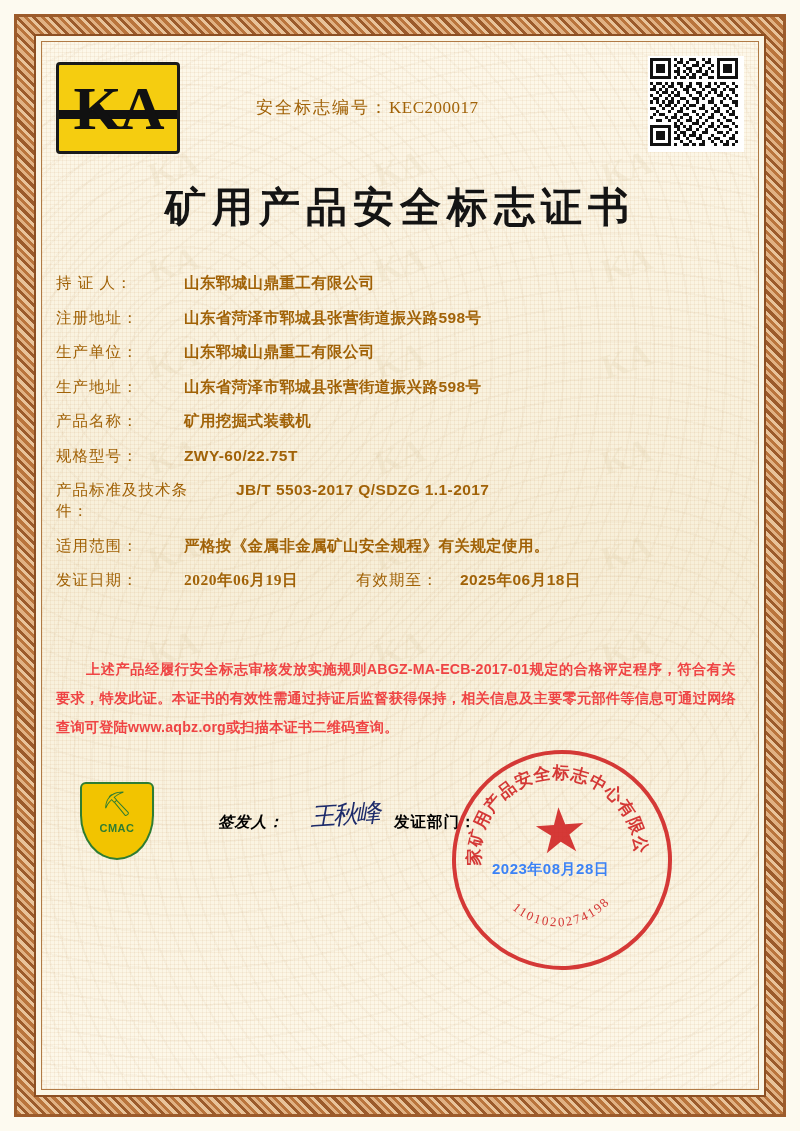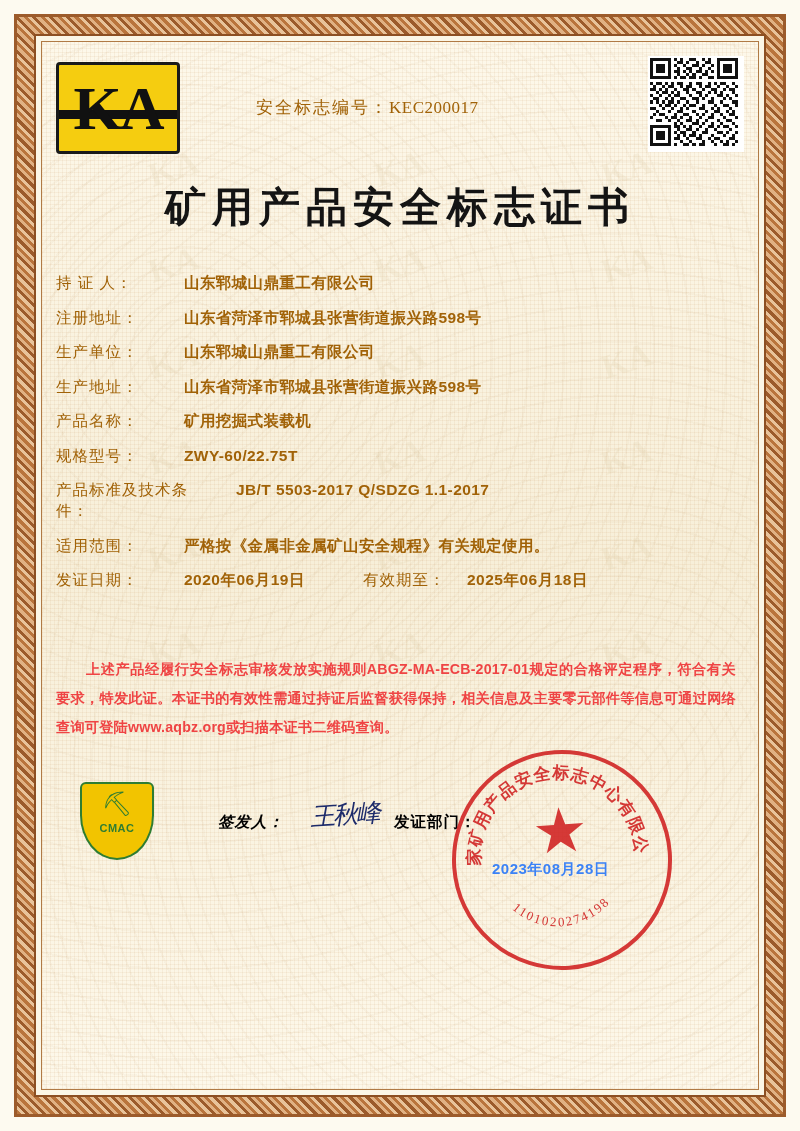--- a/index.html
+++ b/index.html
@@ -182,21 +182,21 @@
   .f-value {
     font-weight: bold;
     letter-spacing: 0.4px;
   }
   .f-value.indent { padding-left: 30px; }
   .row-dates {
     display: flex;
     align-items: baseline;
     margin-bottom: 13.5px;
   }
-  .date-left { display: flex; align-items: flex-start; }
+  .date-left { display: flex; align-items: flex-start; font-family: Liberation Serif, serif; }
   .date-right { display: flex; align-items: baseline; margin-left: 58px; }
   .date-right .f-label { width: 104px; font-family: Liberation Serif, serif; }
   .date-val { font-weight: bold; letter-spacing: 0.5px; }
   .remark-val { padding-left: 82px; font-weight: bold; }
 
   
   .para {
     position: absolute;
     left: 56px;
     right: 64px;

